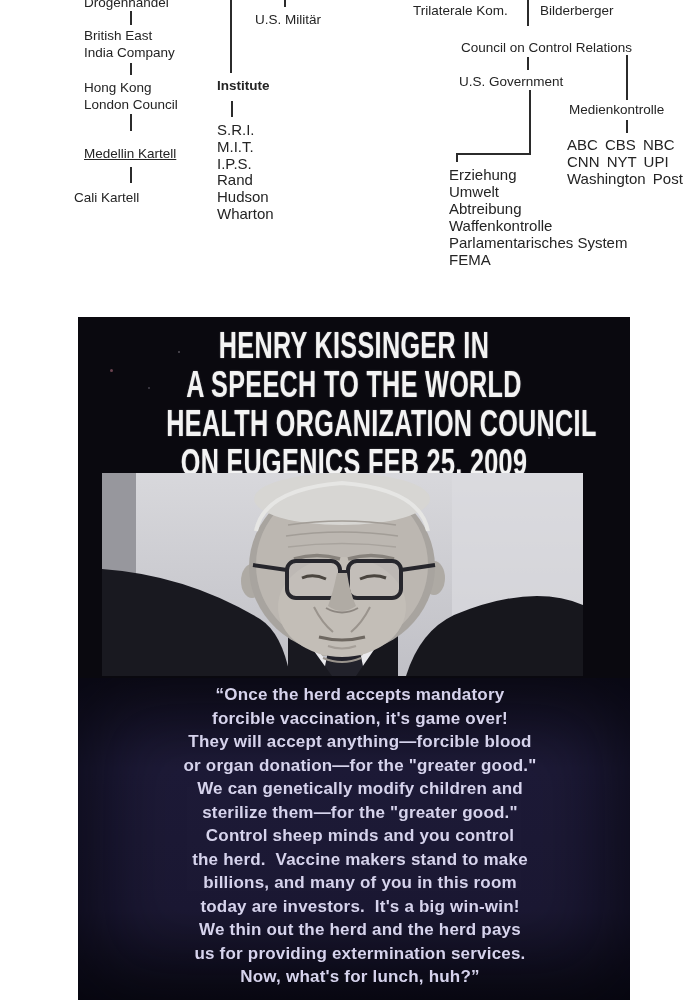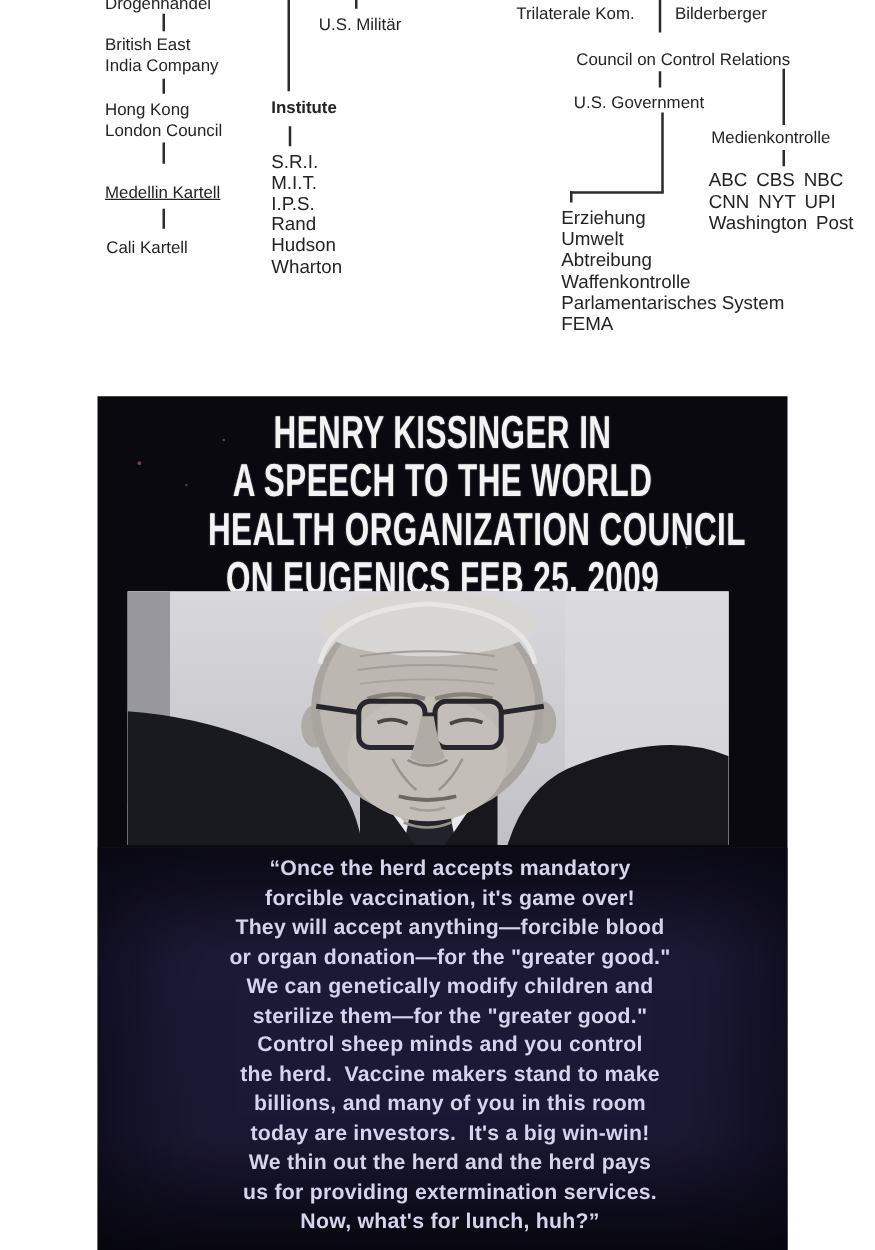--- a/index.html
+++ b/index.html
@@ -43,21 +43,21 @@
     <div class="node" style="left:84px;top:-6px;">Drogenhandel</div>
     <div class="vline" style="left:130px;top:11px;height:14px;"></div>
     <div class="node" style="left:84px;top:27px;">British East
 India Company</div>
     <div class="vline" style="left:130px;top:63px;height:12px;"></div>
     <div class="node" style="left:84px;top:79px;">Hong Kong
 London Council</div>
     <div class="vline" style="left:130px;top:114px;height:17px;"></div>
     <div class="node" style="left:84px;top:145px;text-decoration:underline;">Medellin Kartell</div>
     <div class="vline" style="left:130px;top:167px;height:16px;"></div>
-    <div class="node" style="left:85px;top:189px;text-align:right;">Cali Kartell</div>
+    <div class="node" style="left:74px;top:189px;text-align:right;">Cali Kartell</div>
 
     <div class="vline" style="left:230px;top:0;height:73px;"></div>
     <div class="vline" style="left:284px;top:0;height:7px;"></div>
     <div class="node" style="left:255px;top:11px;">U.S. Militär</div>
     <div class="node" style="left:217px;top:77px;font-weight:bold;">Institute</div>
     <div class="vline" style="left:231px;top:101px;height:16px;"></div>
     <div class="list" style="left:217px;top:122px;">
       <div class="list-item">S.R.I.</div>
       <div class="list-item">M.I.T.</div>
       <div class="list-item">I.P.S.</div>

